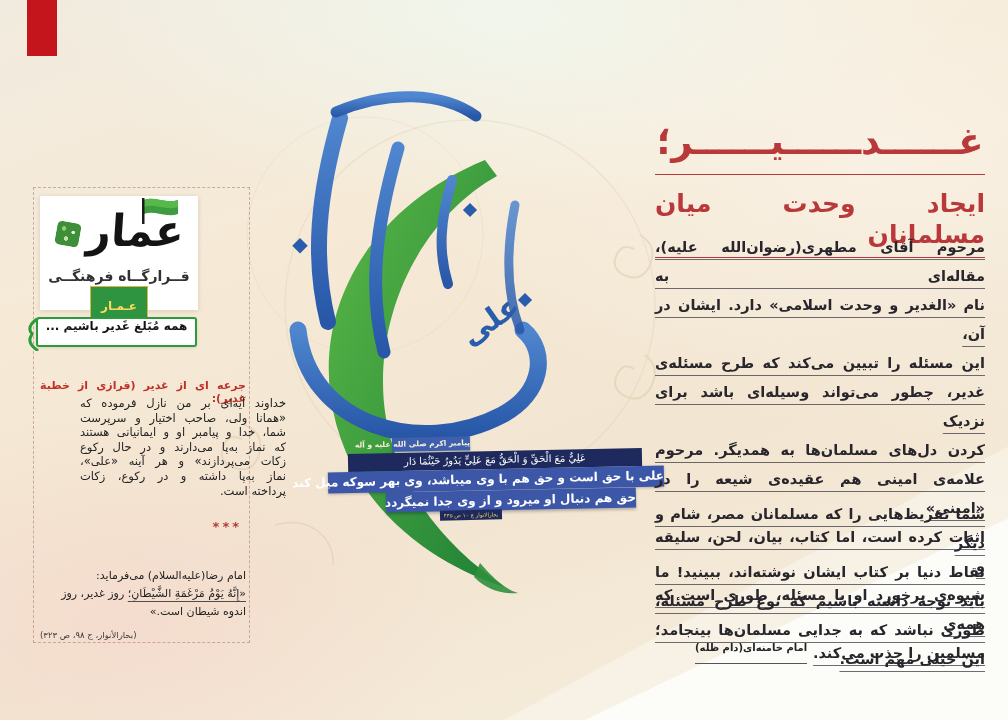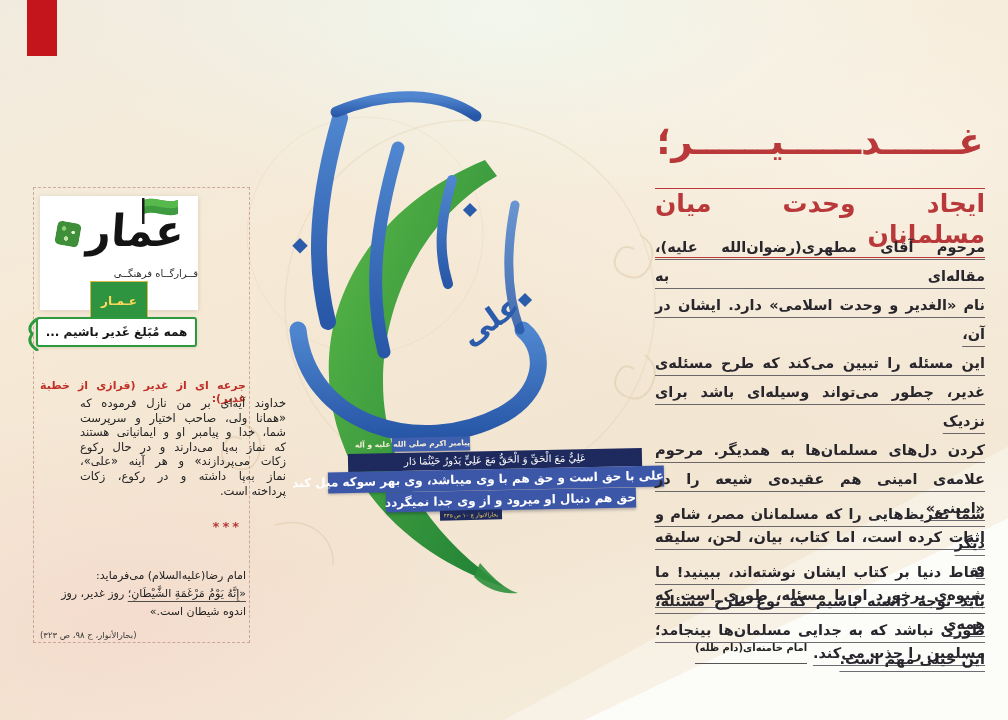--- a/index.html
+++ b/index.html
@@ -46,32 +46,32 @@
   .flag-svg { position:absolute; right:18px; top:2px; }
   .green-patch {
     position:absolute; left:16px; top:26px; width:24px; height:24px; border-radius:5px;
     background:
       radial-gradient(circle at 30% 30%, #8fce74 2px, transparent 2.5px),
       radial-gradient(circle at 70% 40%, #e8f3dc 1.5px, transparent 2px),
       radial-gradient(circle at 45% 70%, #bfe3a6 2px, transparent 2.5px),
       #3f8f3a;
     transform:rotate(10deg);
   }
-  .org-line { font-size:10px; font-weight:normal; color:#313131; direction:rtl; }
+  .org-line { text-align:center; font-size:14px; font-weight:bold; color:#313131; direction:rtl; }
   .wordmark-row { display:flex; justify-content:center; margin-top:2px; }
   .wordmark {
     background:#2e9440; color:#ffd85c; border:1px solid #d9b84a;
     font-size:12px; font-weight:bold; padding:12px 10px; letter-spacing:2px; direction:rtl; line-height:14px;
   }
   .tagline { text-align:center; font-size:6.5px; color:#2c7a33; direction:rtl; margin-top:2px;padding-left:44px; }
 
   .banner {
     position:absolute; left:36px; top:317px; width:161px; height:30px;
     background:#fff; border:2px solid #2c9a3e; border-radius:3px;
-    display:flex; align-items:center; justify-content:center; direction:rtl;
+    display:flex; justify-content:center; direction:rtl;
     font-size:12px; font-weight:bold; color:#151515;
     box-shadow:0 1px 3px rgba(90,70,50,.15);
   }
   .banner-brace { position:absolute; left:-14px; top:-1px; }
 
   .left-heading {
     position:absolute; left:40px; top:379px; width:206px; direction:rtl;
     font-size:11px; font-weight:bold; color:#c03028;
     text-align:justify; text-align-last:justify;
   }
@@ -119,21 +119,21 @@
   .badge-chip {
     left:440px; top:510px; width:62px; height:10px; line-height:10px;
     background:#1e2a5d; color:#e8c95c; font-size:5.5px;
   }
 
   
   .article { position:absolute; left:655px; top:0; width:330px; direction:rtl; }
   .article-title {
     position:absolute; top:118px; width:330px; text-align:center;
     font-size:37px; font-weight:bold; color:#b9393b; line-height:1.3;
-    border-bottom:1.5px solid #b9393b; padding-bottom:22px;margin-left:20px;
+    border-bottom:1.5px solid #b9393b; padding-bottom:8px;margin-left:20px;
   }
   .article-subtitle {
     position:absolute; top:188px; width:330px;
     font-size:25px; font-weight:bold; color:#b9393b;
     text-align:justify; text-align-last:justify;
     border-bottom:1.5px solid #b9393b; padding-bottom:6px; line-height:1.25;
   }
   .para { position:absolute; width:330px; font-size:14.5px; font-weight:bold; color:#28262c; line-height:29px; }
   .para1 { top:233px; }
   .para2 { top:500px; }

